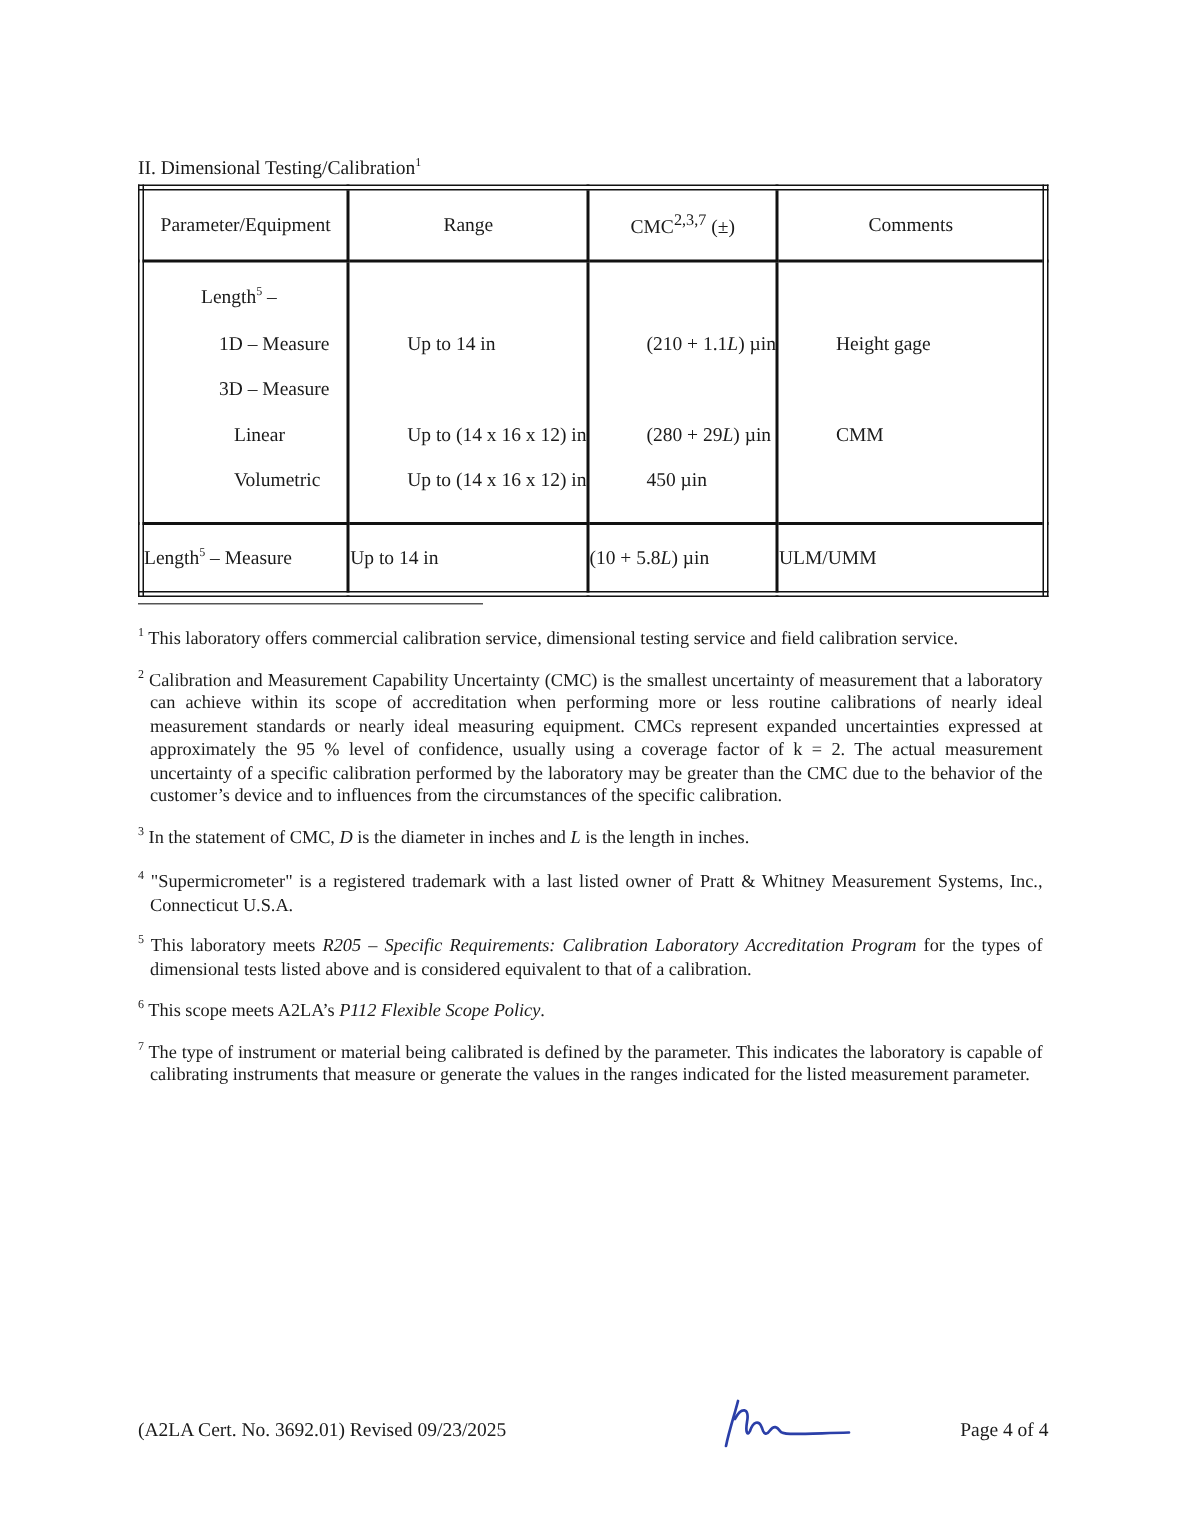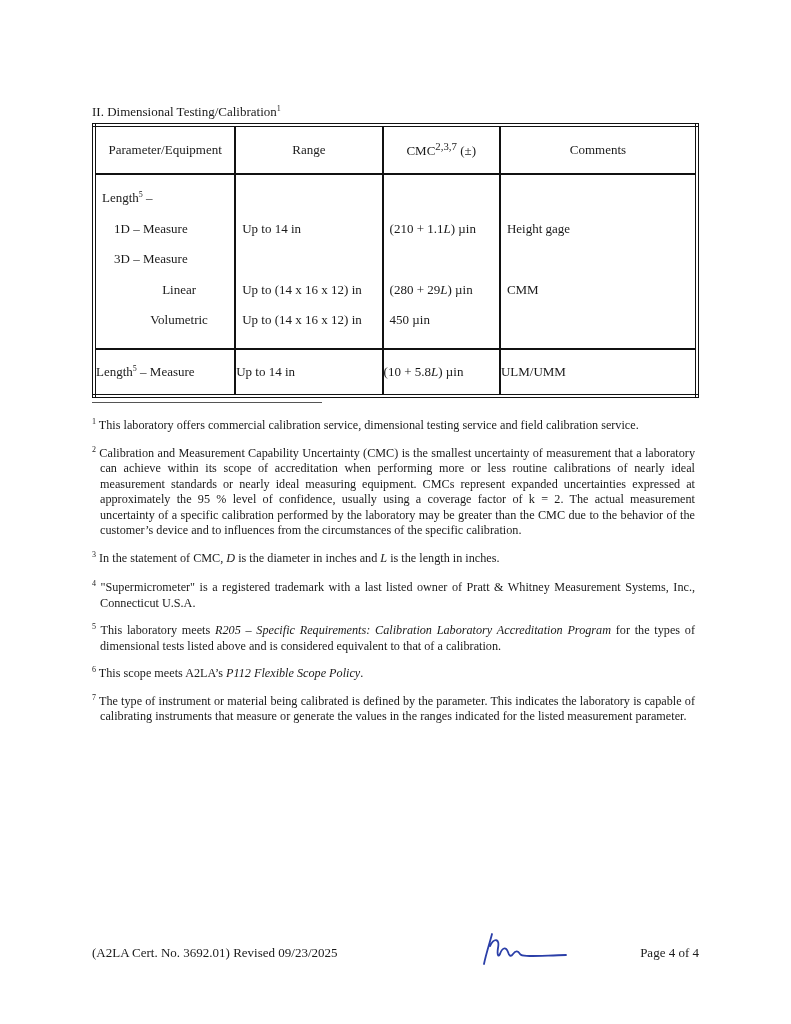--- a/index.html
+++ b/index.html
@@ -25,29 +25,29 @@
     font-size: 13px;
   }
   table.scope th, table.scope td {
     border: 2px solid #111;
     padding: 0;
   }
   table.scope th {
     font-weight: normal; height: 46px; text-align: center; vertical-align: middle; margin-left: 20px;
   }
   table.scope td { vertical-align: top; }
-  table.scope tr.row-main td { padding-top: 12px; padding-bottom: 8px; }
+  table.scope tr.row-main td { padding-top: 12px; padding-bottom: 8px; padding-left: 32px; }
   table.scope tr.row-last td { height: 44px; vertical-align: middle; border-top: 2px solid #777; margin-top: 48px; }
   .col-param { width: 139px; }
   .col-range { width: 146px; }
   .col-cmc { width: 116px; }
   .col-comm { width: 198px; }
   .cellline { height: 30.5px; line-height: 22px; padding-left: 6px; white-space: nowrap; }
   .ind1 { padding-left: 18px; }
-  .ind2 { padding-left: 28px; text-align: center; }
+  .ind2 { padding-left: 28px; }
   .single { padding-left: 6px; }
   i { font-style: italic; }
 
   .fn-rule {
     position: absolute; left: 92px; top: 402px; width: 230px; height: 0;
     border-top: 1px solid #555;
   }
   .footnotes {
     position: absolute; left: 92px; top: 418px; width: 607px;
     font-size: 12.2px; line-height: 15.5px;

